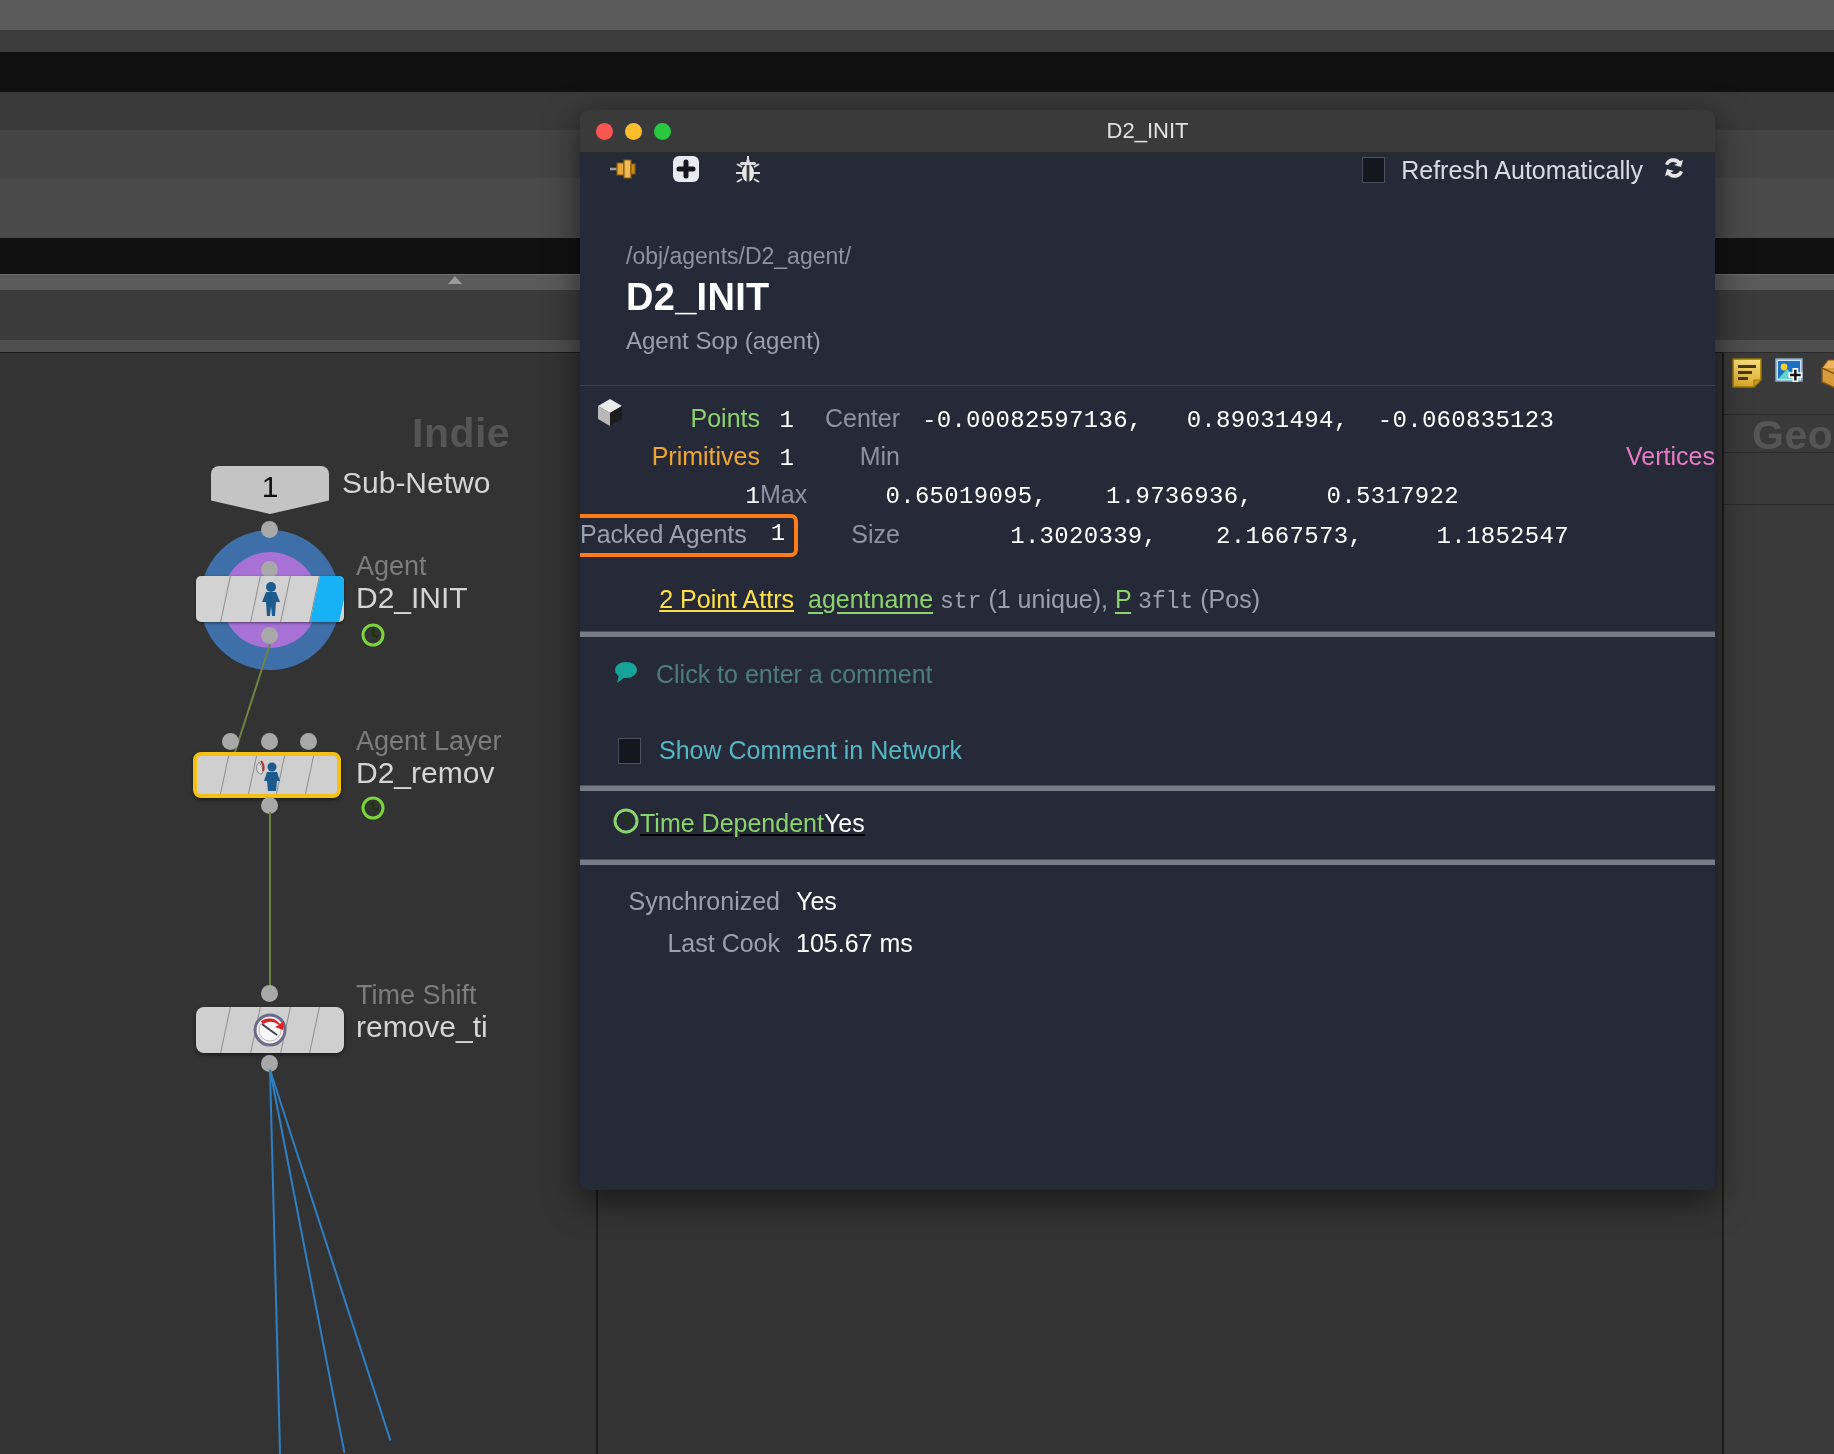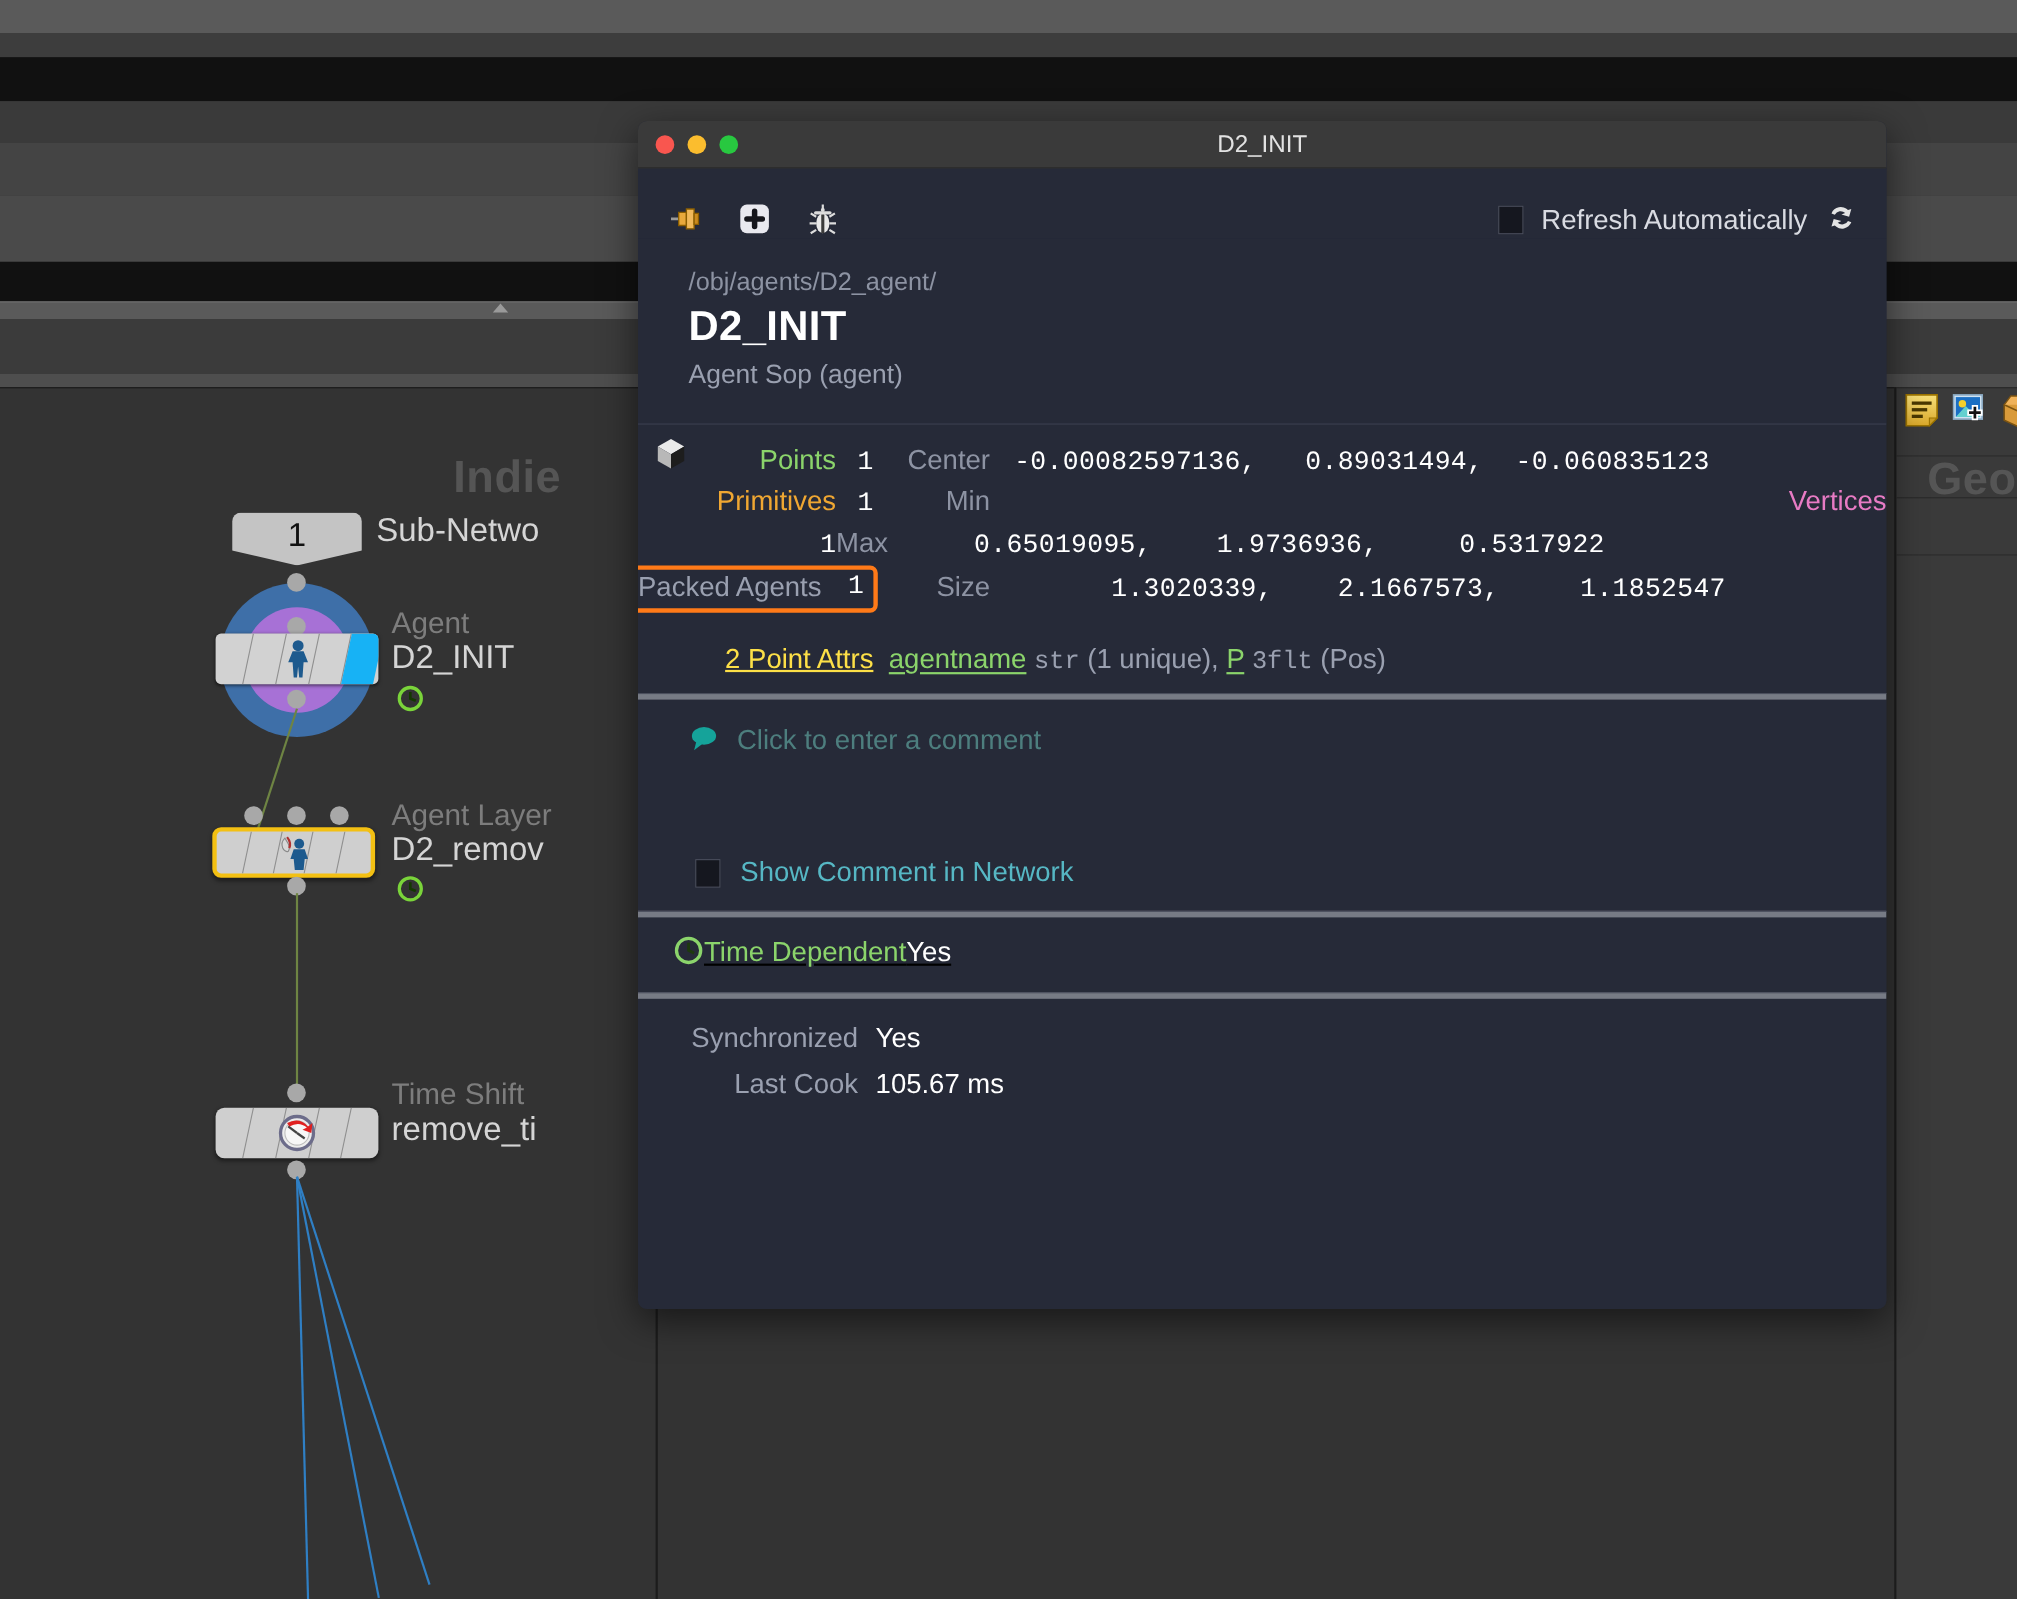--- a/index.html
+++ b/index.html
@@ -229,21 +229,21 @@
     left: 0; right: 0;
     text-align: center;
     color: #e2e2e2;
     font-size: 22px;
   }
 
   .toolbar {
     height: 64px;
     flex: none;
     display: flex;
-    align-items: flex-end;
+    align-items: flex-start;
     padding: 0 22px 0 28px;
     background: #262a38;
   }
   .toolbar-left { display: flex; align-items: center; gap: 28px; }
   .toolbar-right {
     margin-left: auto;
     display: flex;
     align-items: center;
     gap: 16px;
   }
@@ -339,24 +339,23 @@
   .sep {
     height: 5px;
     background: #777b85;
     border-top: 1px solid #4a4e5c;
     flex: none;
   }
 
   .comment-block {
     padding: 22px 0 0 0;
     flex: none;
-    height: 192px;
+    height: 148px;
     box-sizing: border-box;
     position: relative;
-    margin-left: 14px;
   }
   .comment-head { display: flex; align-items: center; gap: 16px; padding-left: 32px; }
   .comment-placeholder { color: #4d7e7e; font-size: 25px; }
   .comment-foot {
     position: absolute;
     left: 38px;
     bottom: 20px;
     display: flex;
     align-items: center;
     gap: 18px;

